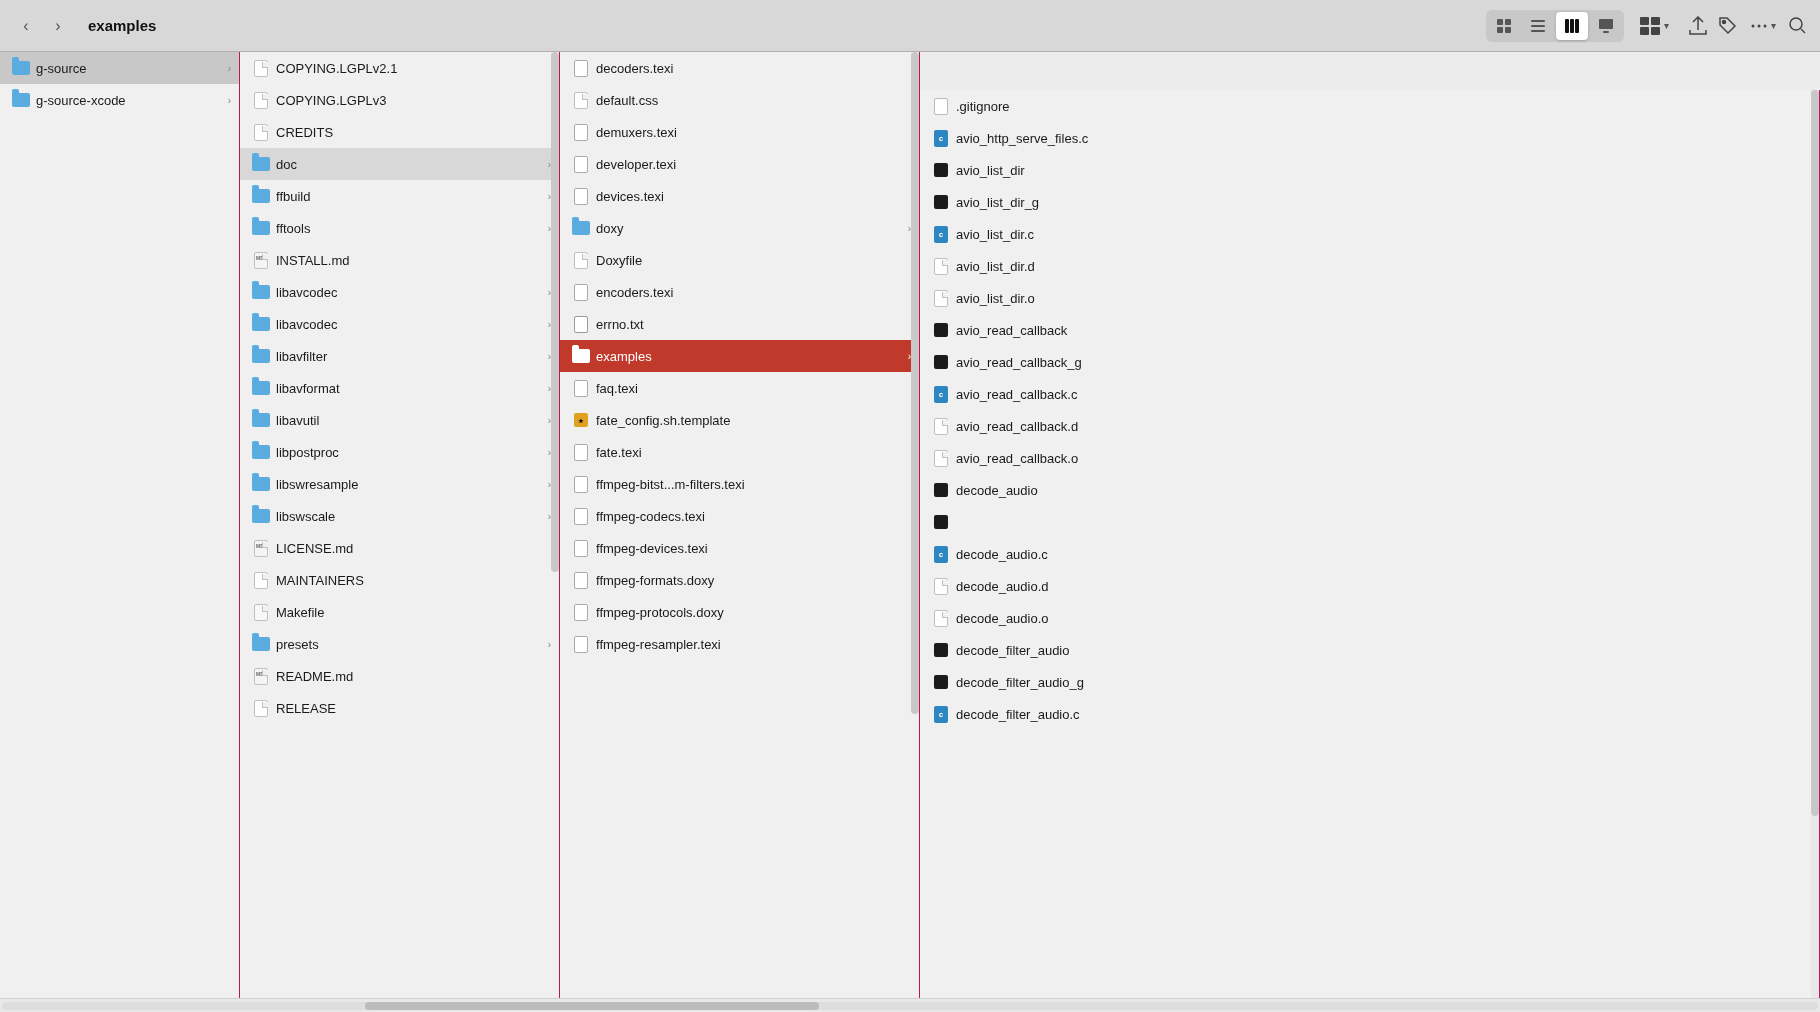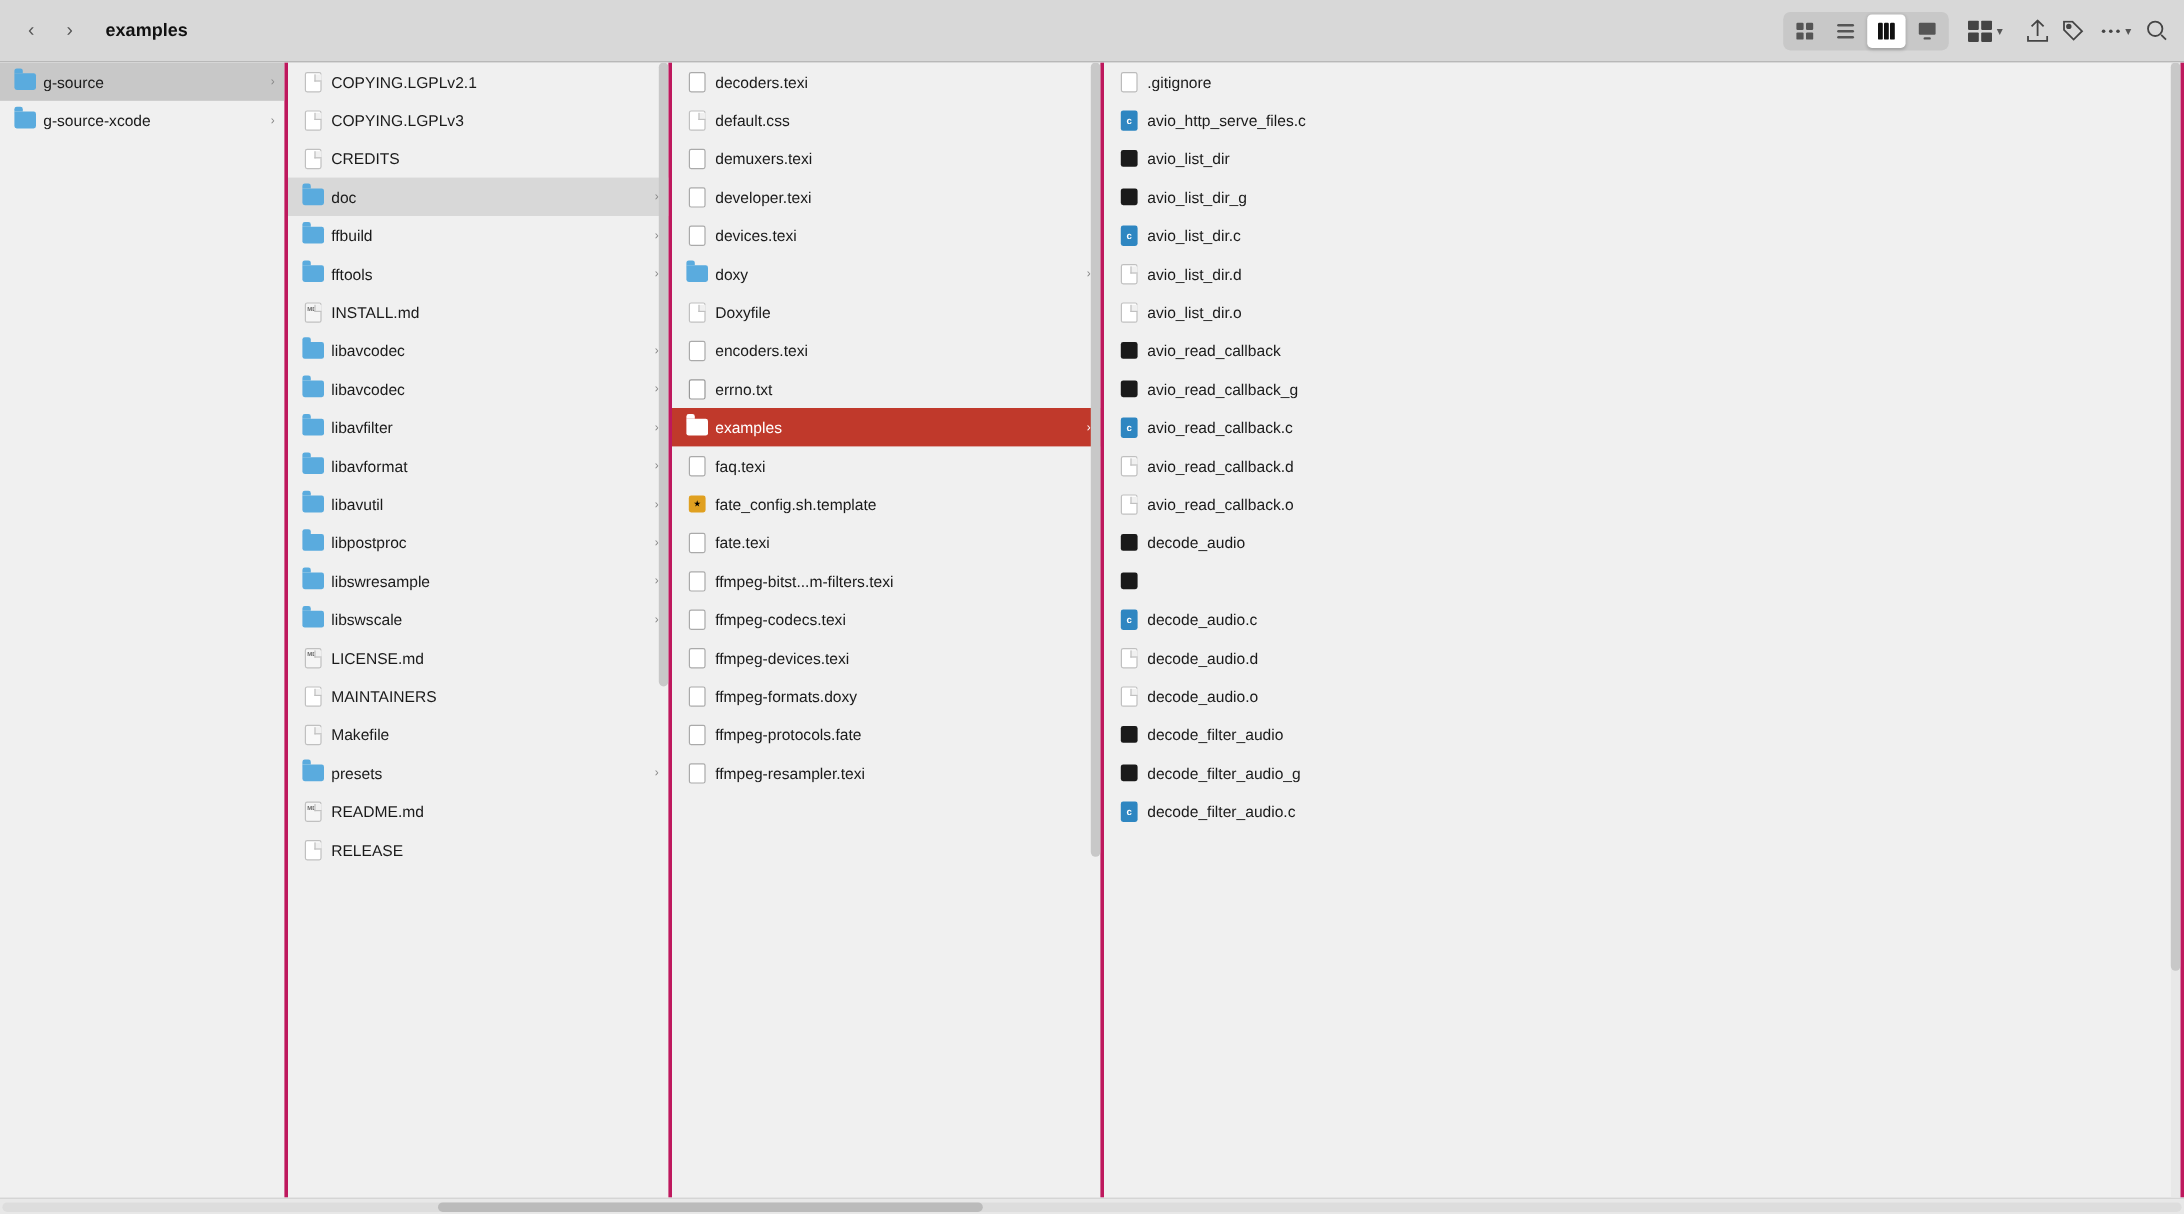--- a/index.html
+++ b/index.html
@@ -94,28 +94,28 @@
       display: flex;
       flex: 1;
       overflow: hidden;
     }
 
     
     .panel {
       display: flex;
       flex-direction: column;
       background: #f0f0f0;
-      border-right: 3px solid #be185d;
+      border-right: 1px solid #be185d;
       overflow: hidden;
       position: relative;
     }
     .panel-1 { width: 240px; flex-shrink: 0; }
     .panel-2 { width: 320px; flex-shrink: 0; }
     .panel-3 { width: 360px; flex-shrink: 0; }
-    .panel-4 { flex: 1; min-width: 0; }
+    .panel-4 { flex: 1; min-width: 0; margin-top: 38px; }
 
     .panel-scroll {
       overflow-y: auto;
       overflow-x: hidden;
       flex: 1;
     }
     .panel-scroll::-webkit-scrollbar { width: 6px; }
     .panel-scroll::-webkit-scrollbar-thumb { background: #c0c0c0; border-radius: 3px; }
 
     
@@ -652,21 +652,21 @@
         <div class="file-icon">
           <div class="texi-icon"></div>
         </div>
         <span class="file-name">ffmpeg-formats.doxy</span>
       </div>
 
       <div class="file-item">
         <div class="file-icon">
           <div class="texi-icon"></div>
         </div>
-        <span class="file-name">ffmpeg-protocols.fate</span>
+        <span class="file-name">ffmpeg-protocols.doxy</span>
       </div>
 
       <div class="file-item">
         <div class="file-icon">
           <div class="texi-icon"></div>
         </div>
         <span class="file-name">ffmpeg-resampler.texi</span>
       </div>
     </div>
 

